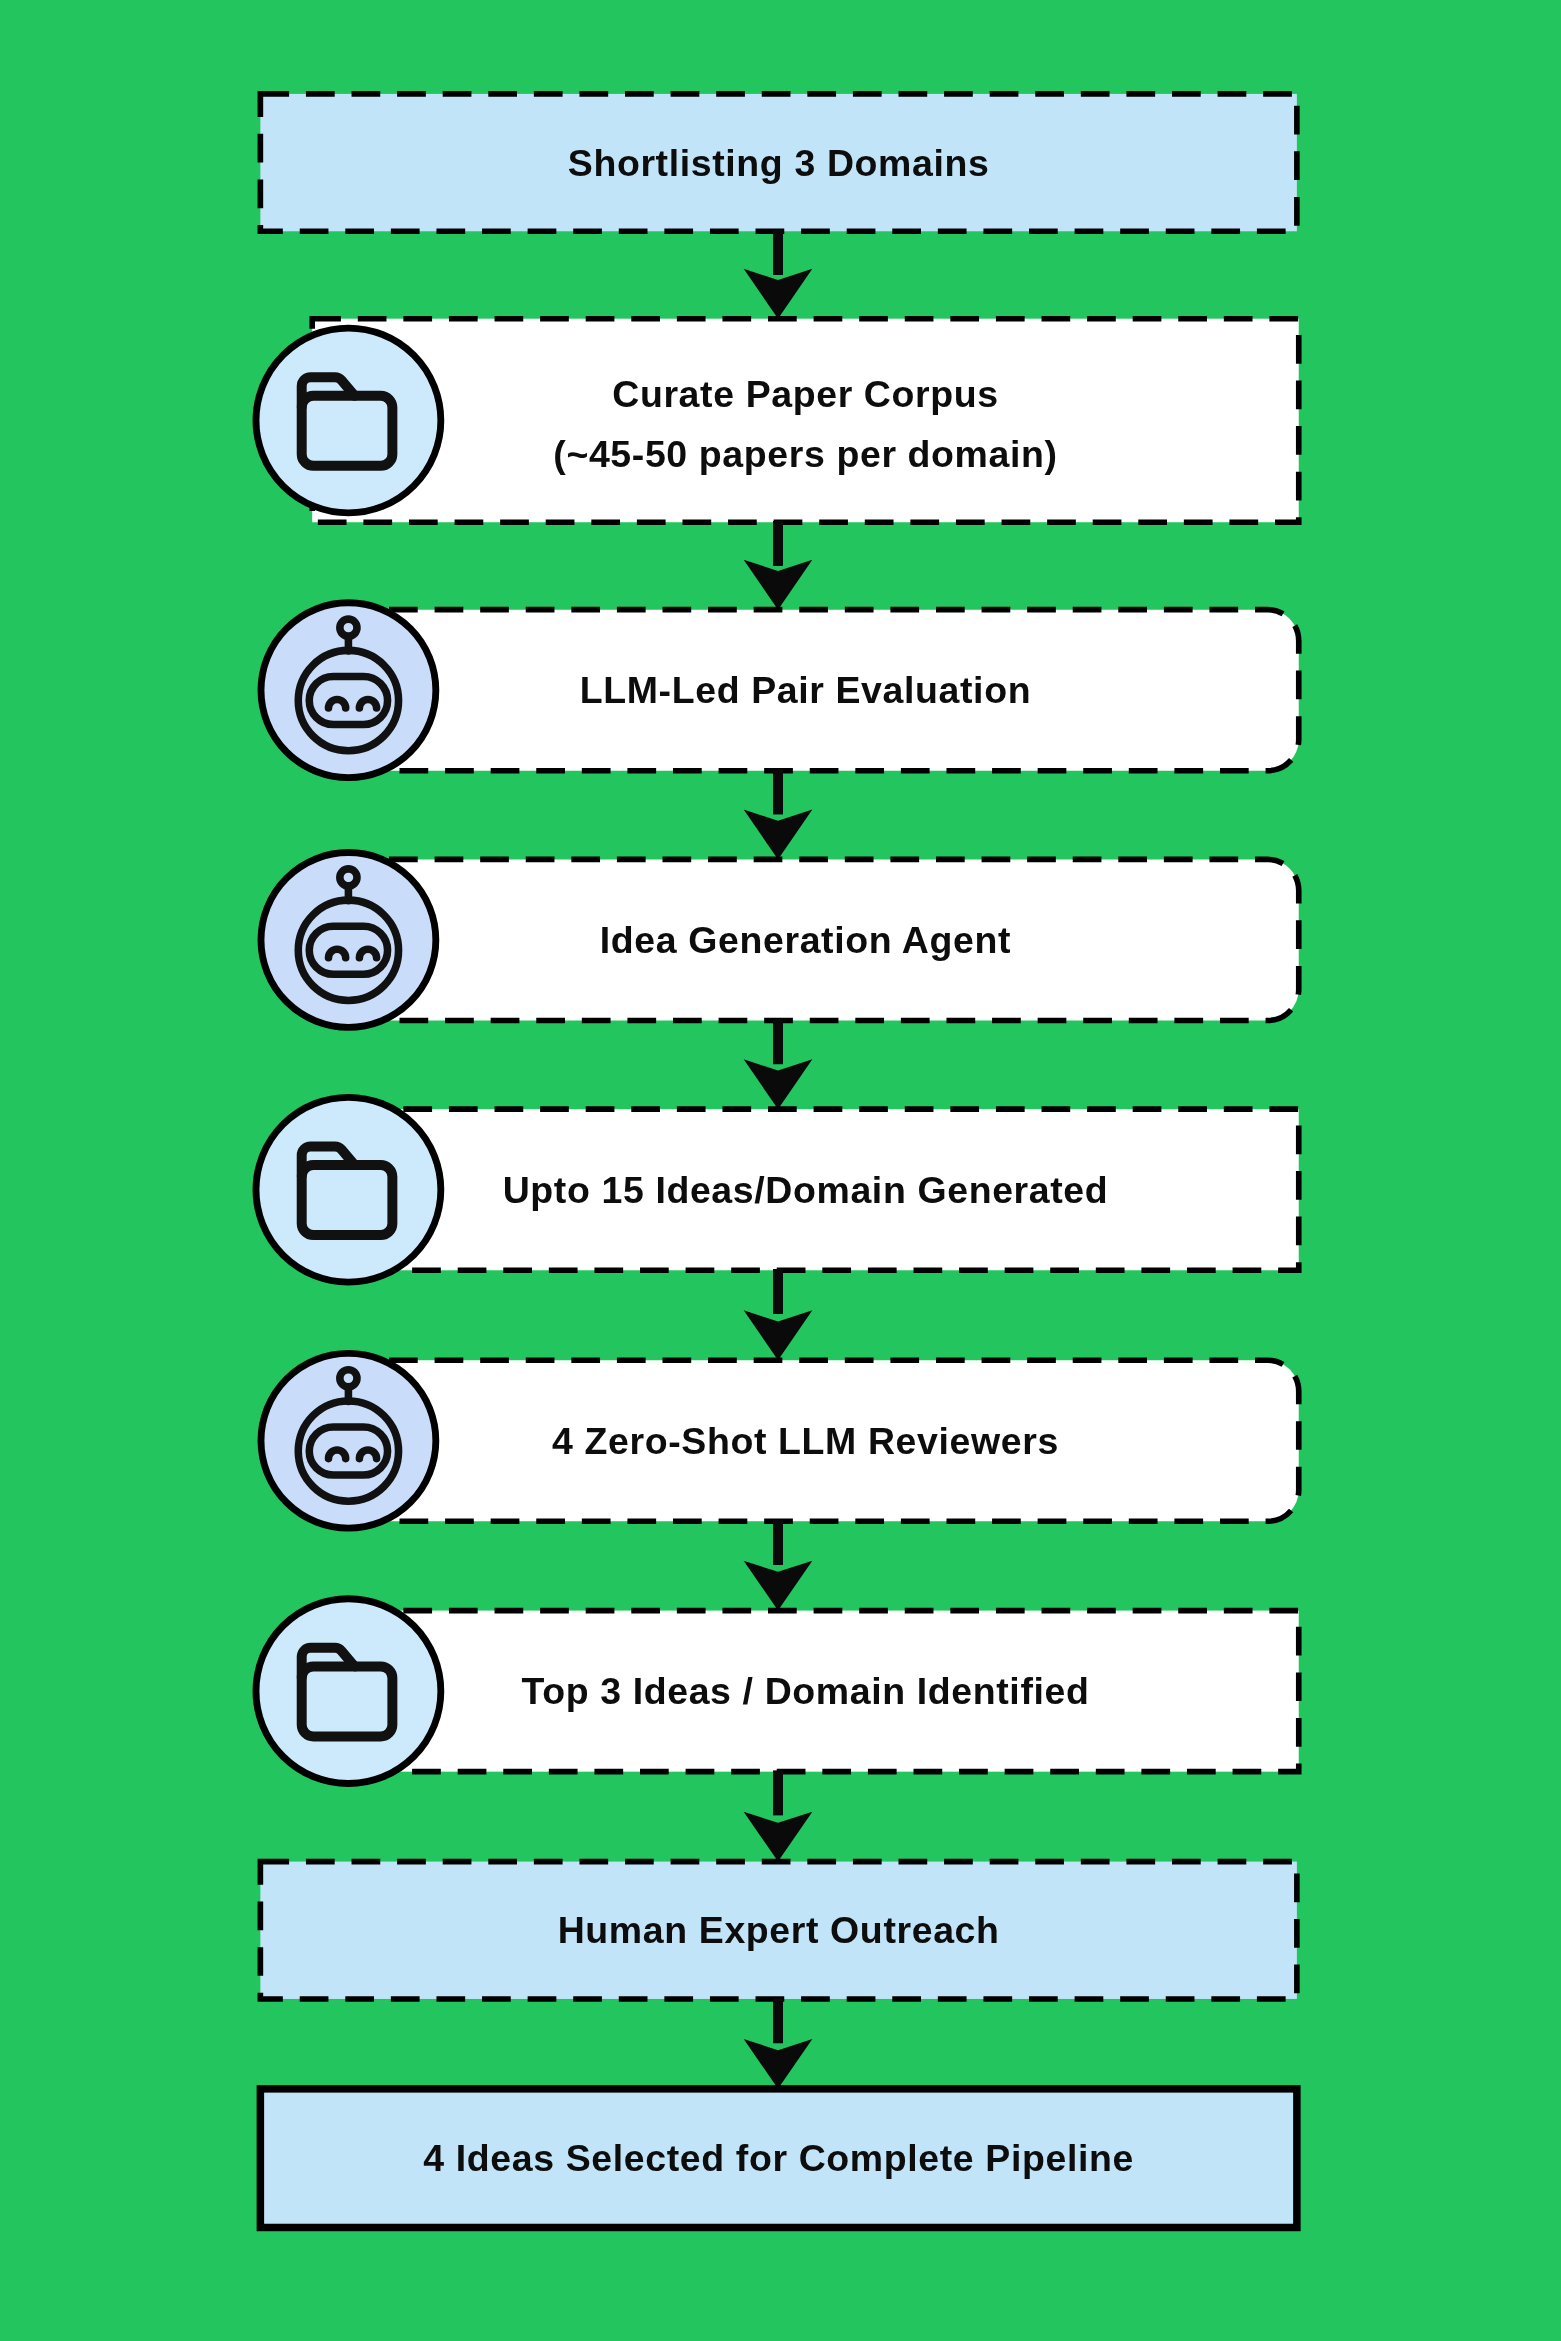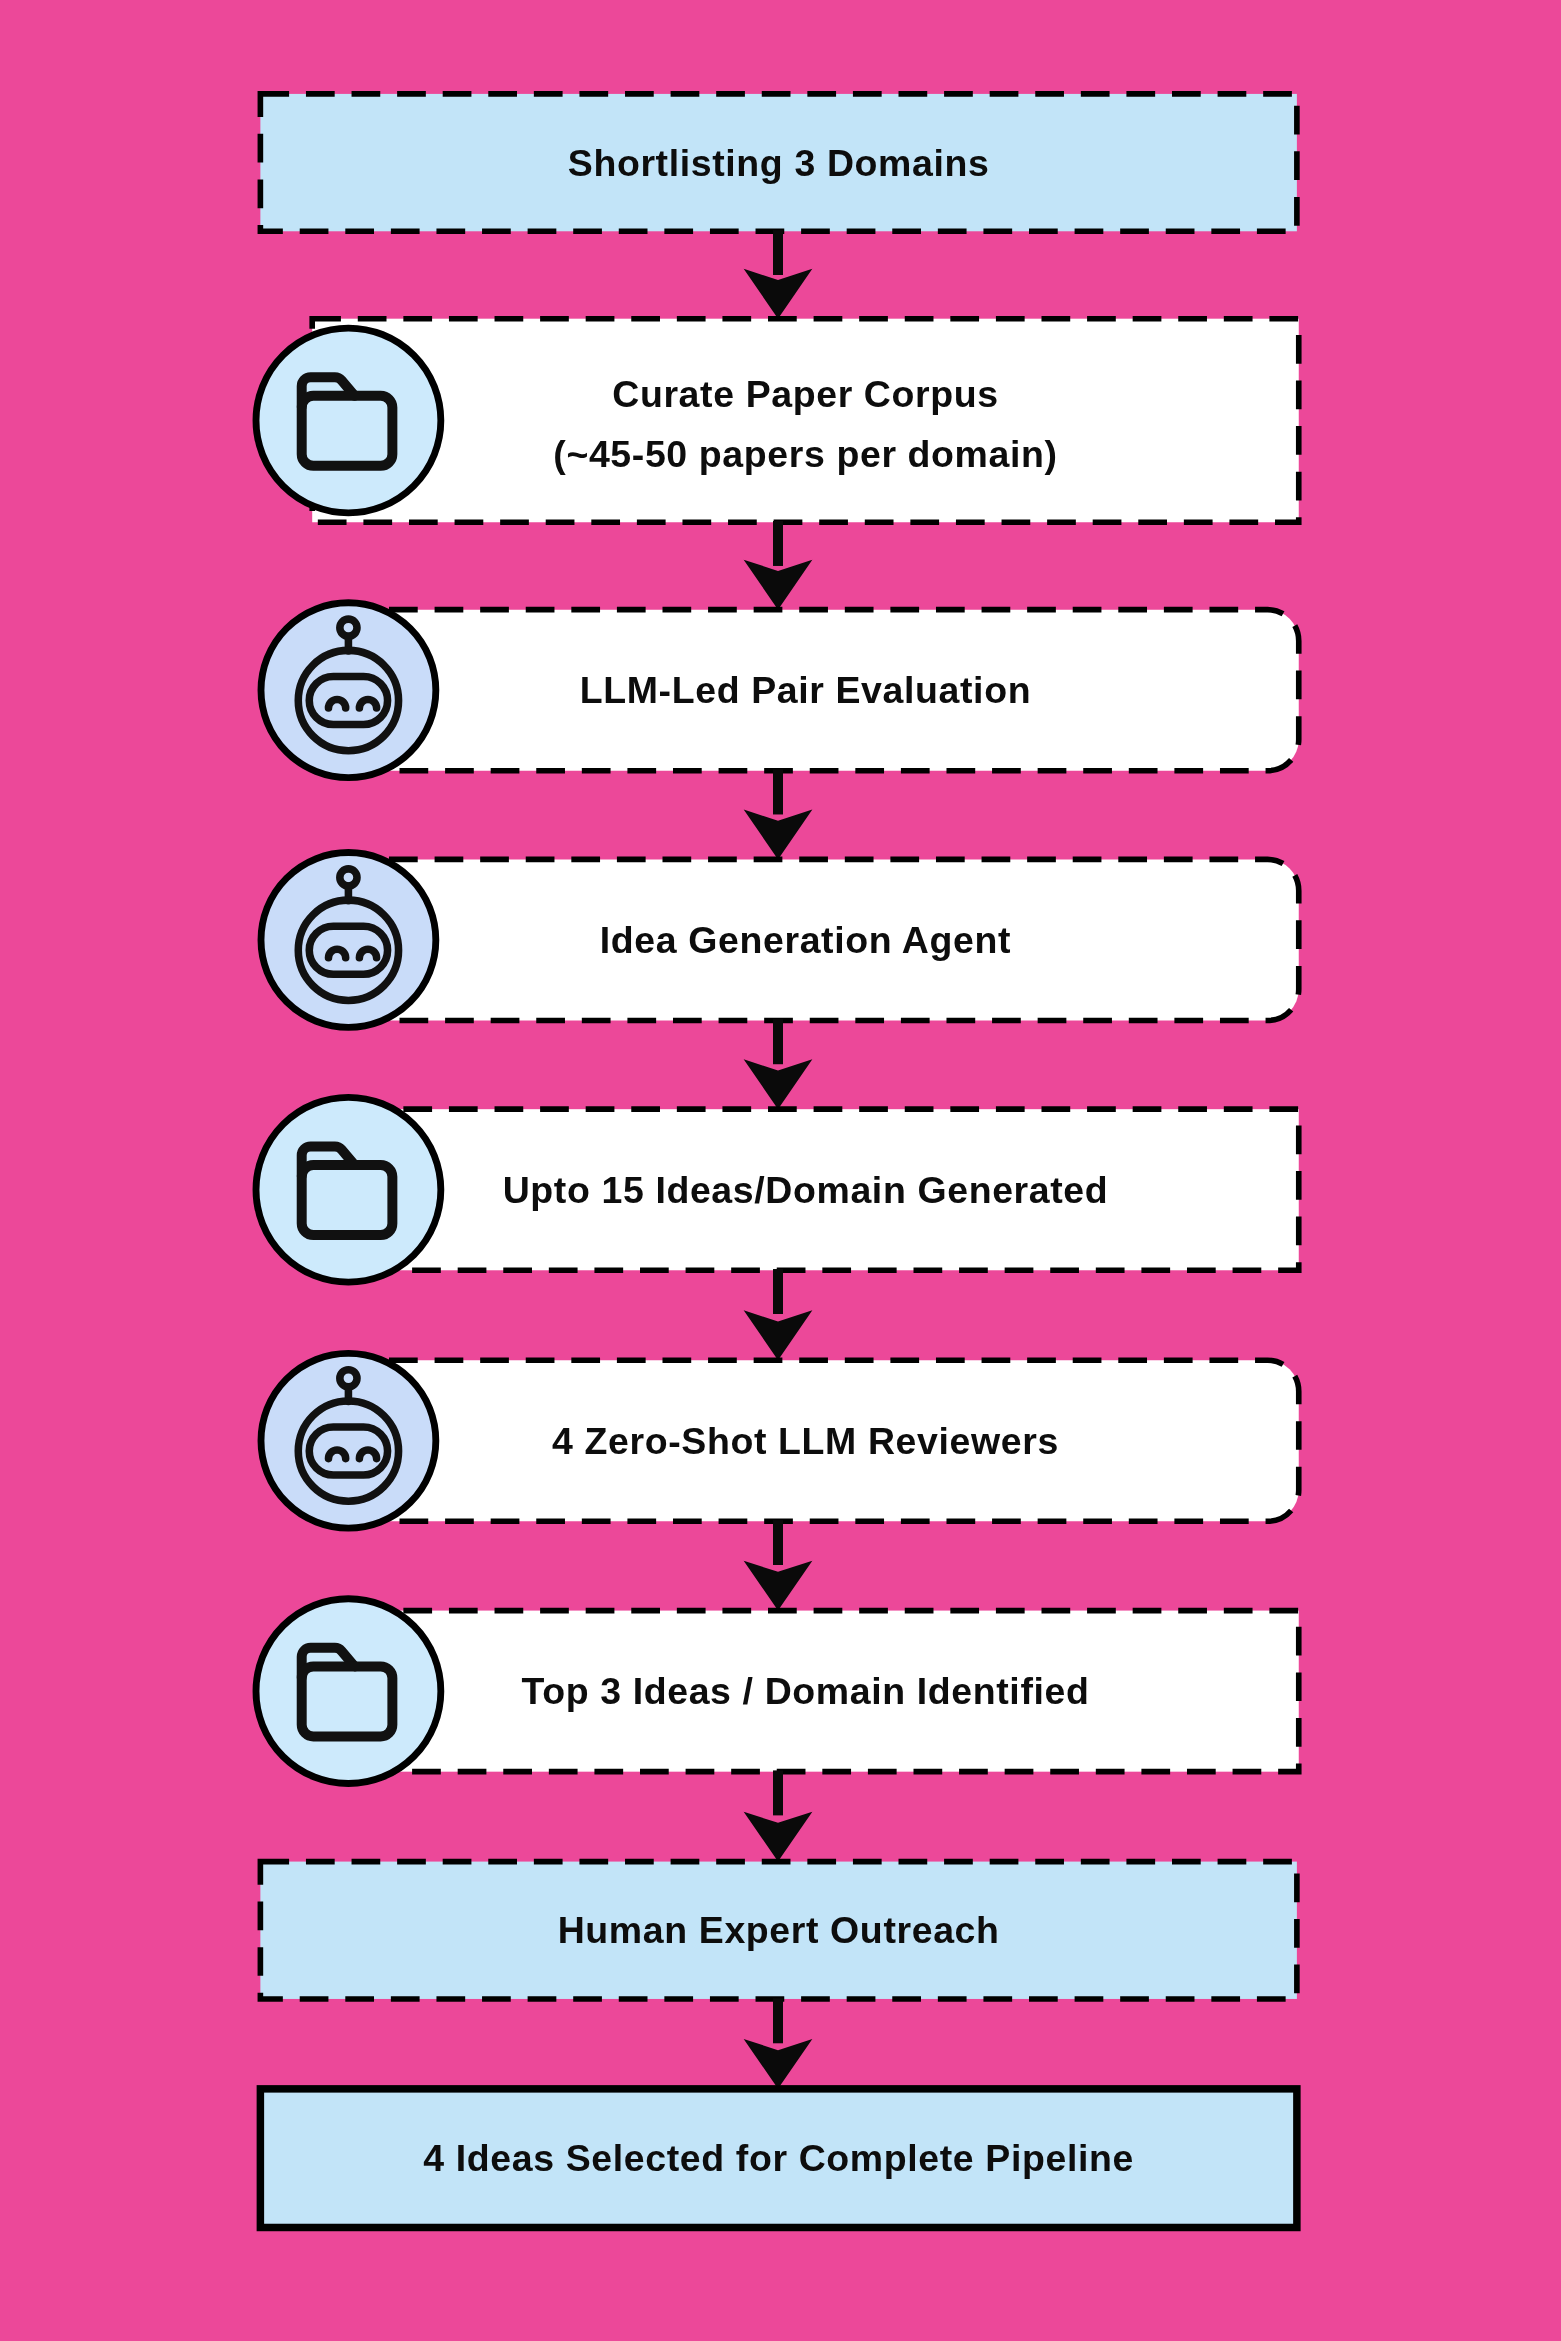--- a/index.html
+++ b/index.html
@@ -1,16 +1,16 @@
 <!DOCTYPE html>
 <html style="font-size:10px"><head>
 <meta charset="utf-8">
 <style>
   html,body{margin:0;padding:0;background:#ffffff;}
-  .canvas{position:relative;width:1561px;height:2342px;background:#ec4899;overflow:hidden;}
+  .canvas{position:relative;width:1561px;height:2342px;background:#22c55e;overflow:hidden;}
   svg{position:absolute;left:0;top:0;}
   .node-label{
     font-family:"Liberation Sans","DejaVu Sans",sans-serif;
     font-weight:600;
     font-size:60px;
     fill:#0d0d0d;
     letter-spacing:1px;
     text-anchor:middle;
   }
   .box-dashed{stroke:#000;stroke-width:9;stroke-dasharray:46 27;}

